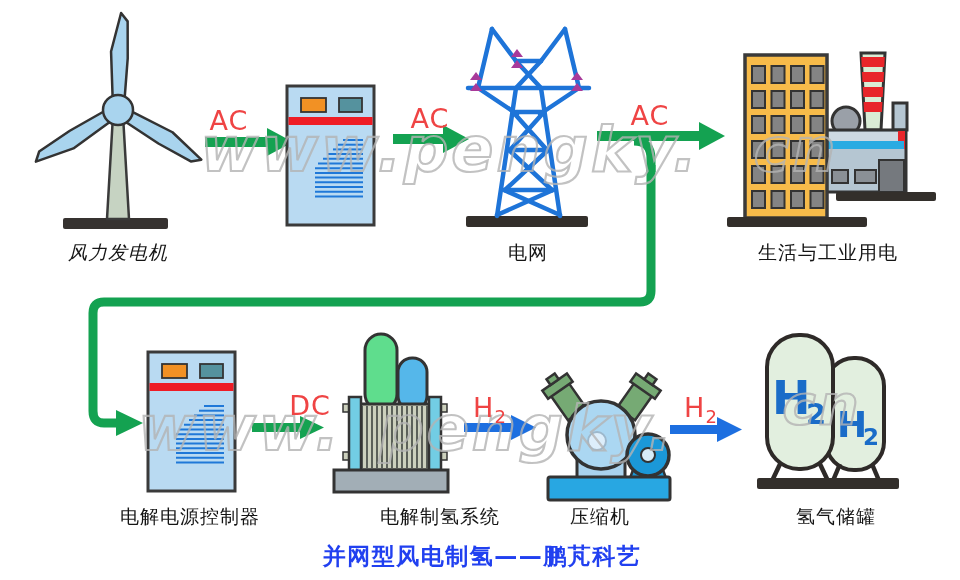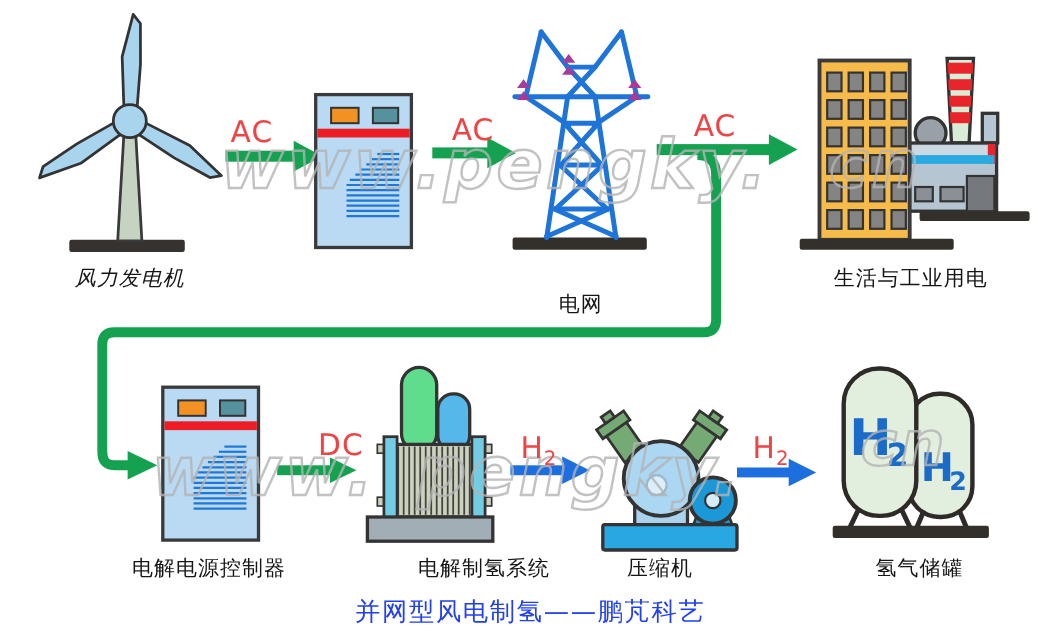--- a/index.html
+++ b/index.html
@@ -12,21 +12,21 @@
     position:absolute;transform:translateX(-50%);white-space:nowrap;
     font-size:19px;font-weight:500;color:#151515;letter-spacing:1px;
   }
   .flow-label{
     position:absolute;transform:translateX(-50%);white-space:nowrap;
     font-size:27px;font-weight:500;color:#ef4444;letter-spacing:1px;
   }
   .flow-label sub{font-size:18px;}
   .caption{
     position:absolute;transform:translateX(-50%);white-space:nowrap;
-    font-size:23px;font-weight:400;color:#2140f0;letter-spacing:1.5px;
+    font-size:23px;font-weight:700;color:#2140f0;letter-spacing:1.5px;
   }
   .wm{
     position:absolute;transform:translateX(-50%);white-space:nowrap;
     font-style:italic;font-weight:700;color:transparent;
     -webkit-text-stroke:2.2px #b4b4b4;letter-spacing:3px;opacity:.8;
     pointer-events:none;
   }
 </style>
 </head>
 <body>
@@ -267,21 +267,21 @@
 <div class="wm" style="left:822px;top:372px;font-size:56px;">cn</div>
 
 <div class="flow-label" style="left:229px;top:105px;">AC</div>
 <div class="flow-label" style="left:430px;top:103px;">AC</div>
 <div class="flow-label" style="left:650px;top:100px;">AC</div>
 <div class="flow-label" style="left:270px;top:390px;margin-left:40px;">DC</div>
 <div class="flow-label" style="left:490px;top:392px;"><span>H</span><sub>2</sub></div>
 <div class="flow-label" style="left:701px;top:392px;"><span>H</span><sub>2</sub></div>
 
 <div class="node-label" style="left:118px;top:240px;font-style:italic;">风力发电机</div>
-<div class="node-label" style="left:528px;top:240px;margin-top:24px;">电网</div>
+<div class="node-label" style="left:528px;top:240px;">电网</div>
 <div class="node-label" style="left:828px;top:240px;">生活与工业用电</div>
 <div class="node-label" style="left:190px;top:504px;">电解电源控制器</div>
 <div class="node-label" style="left:396px;top:504px;margin-left:44px;">电解制氢系统</div>
 <div class="node-label" style="left:600px;top:504px;font-family:Liberation Mono, monospace;">压缩机</div>
 <div class="node-label" style="left:836px;top:504px;text-align:right;">氢气储罐</div>
 
 <div class="caption" style="left:482px;top:541px;">并网型风电制氢——鹏芃科艺</div>
 
 </div>
 

